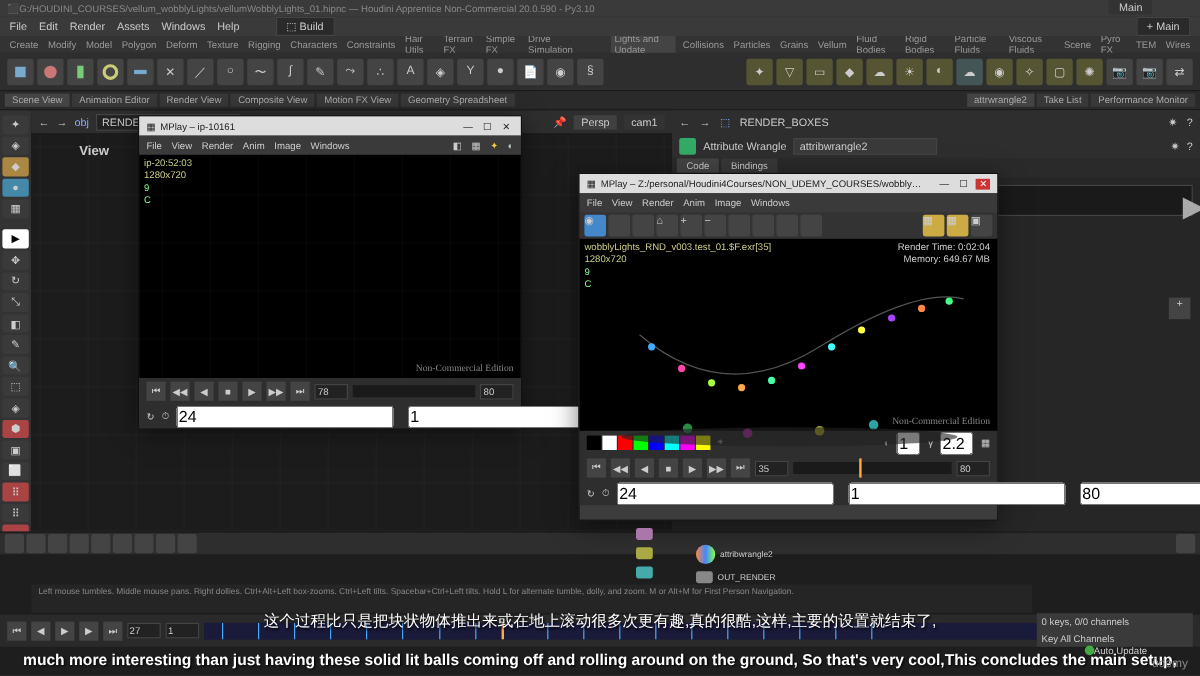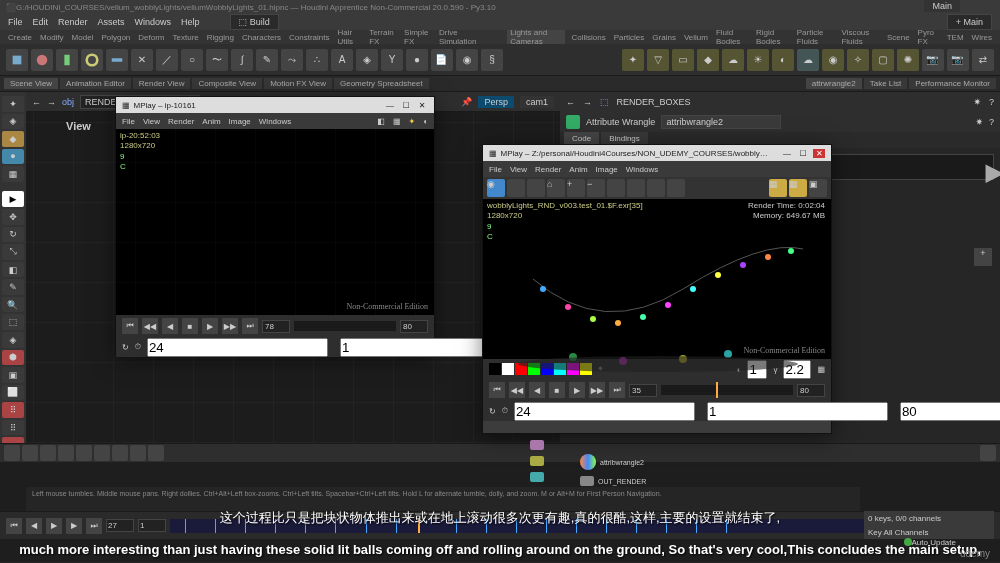--- a/index.html
+++ b/index.html
@@ -104,21 +104,21 @@
   <span>Deform</span>
   <span>Texture</span>
   <span>Rigging</span>
   <span>Characters</span>
   <span>Constraints</span>
   <span>Hair Utils</span>
   <span>Terrain FX</span>
   <span>Simple FX</span>
   <span>Drive Simulation</span>
   <span style="width:20px"></span>
-  <span style="background:#444;padding:0 3px">Lights and Cameras</span>
+  <span style="background:#444;padding:0 3px">Lights and Update</span>
   <span>Collisions</span>
   <span>Particles</span>
   <span>Grains</span>
   <span>Vellum</span>
   <span>Fluid Bodies</span>
   <span>Rigid Bodies</span>
   <span>Particle Fluids</span>
   <span>Viscous Fluids</span>
   <span>Scene</span>
   <span>Pyro FX</span>
@@ -227,21 +227,21 @@
   </div>
 
   <div class="center">
     <div class="pathbar">
       <span>←</span>
       <span>→</span>
       <span style="color:#8af">obj</span>
       <input value="RENDER_BOXES" style="">
       <span style="flex:1"></span>
       <span>📌</span>
-      <span style="padding:1px 6px;background:#0c4a6e">Persp</span>
+      <span style="padding:1px 6px;background:#404040">Persp</span>
       <span style="padding:1px 6px;background:#333">cam1</span>
     </div>
     <div class="viewport">
       <div class="grid-bg"></div>
     </div>
     <div class="view-label">View</div>
   </div>
 
   <div class="right-panel">
     <div class="rp-header">

